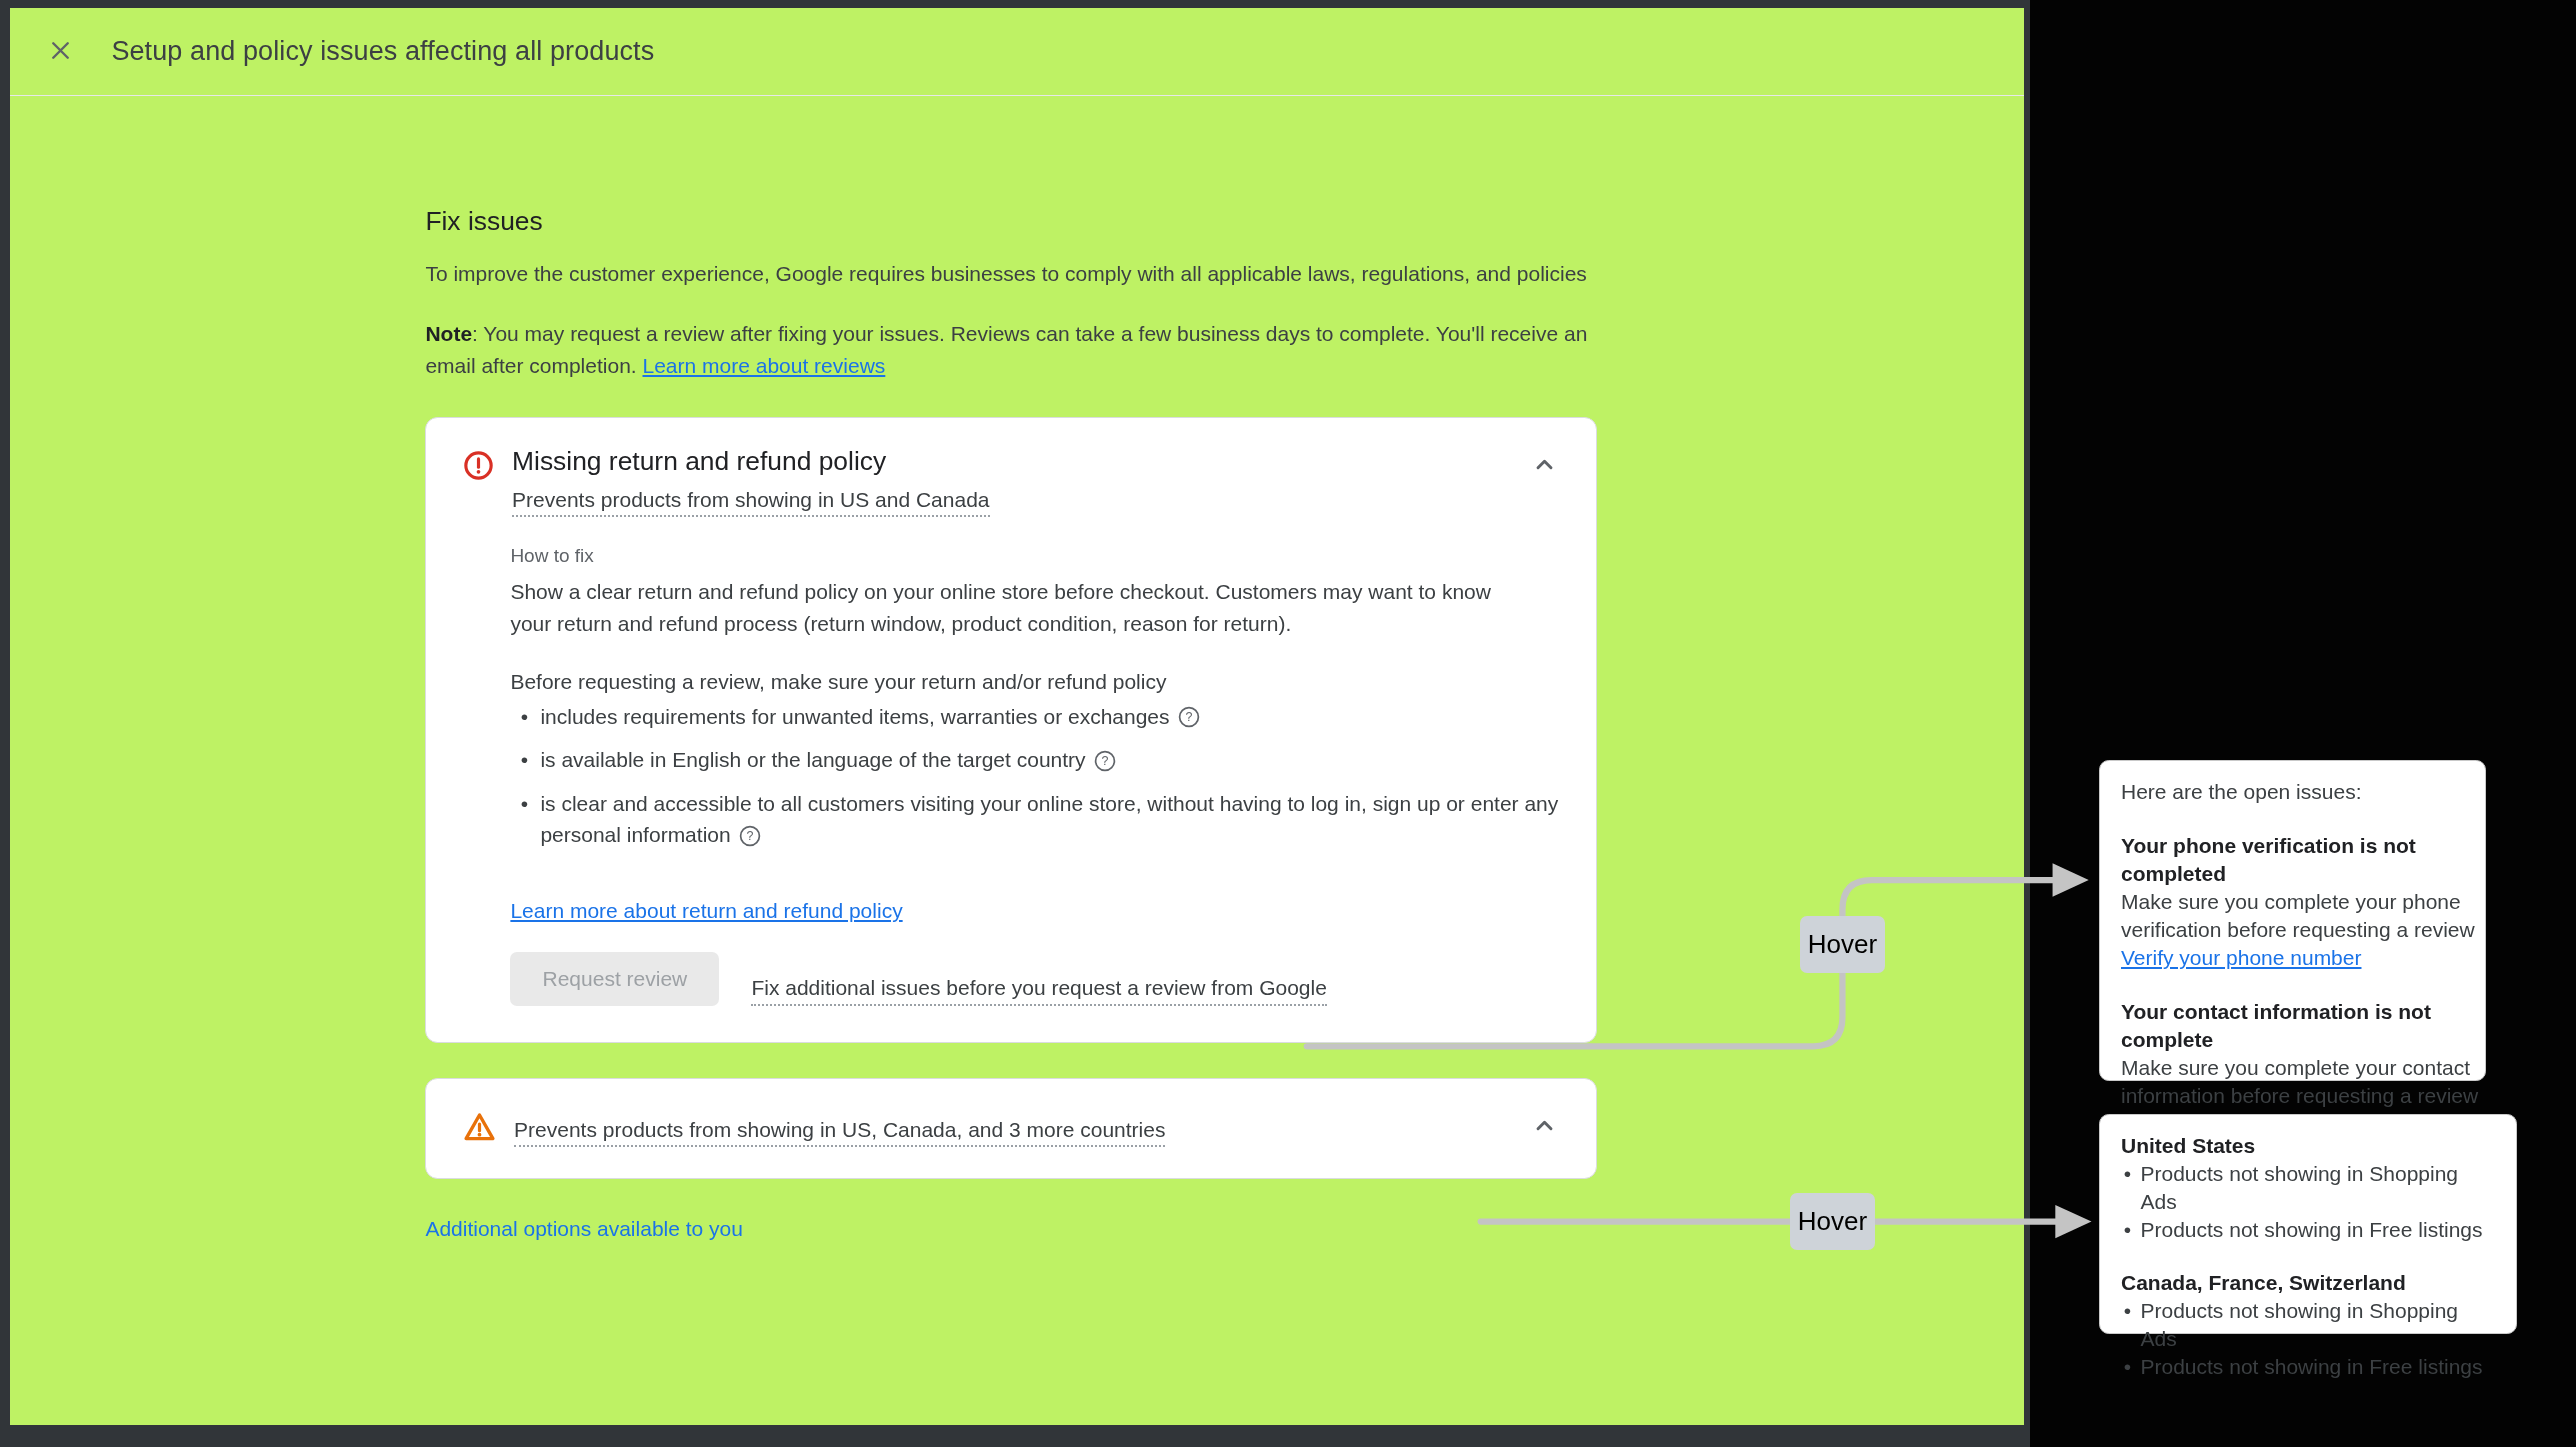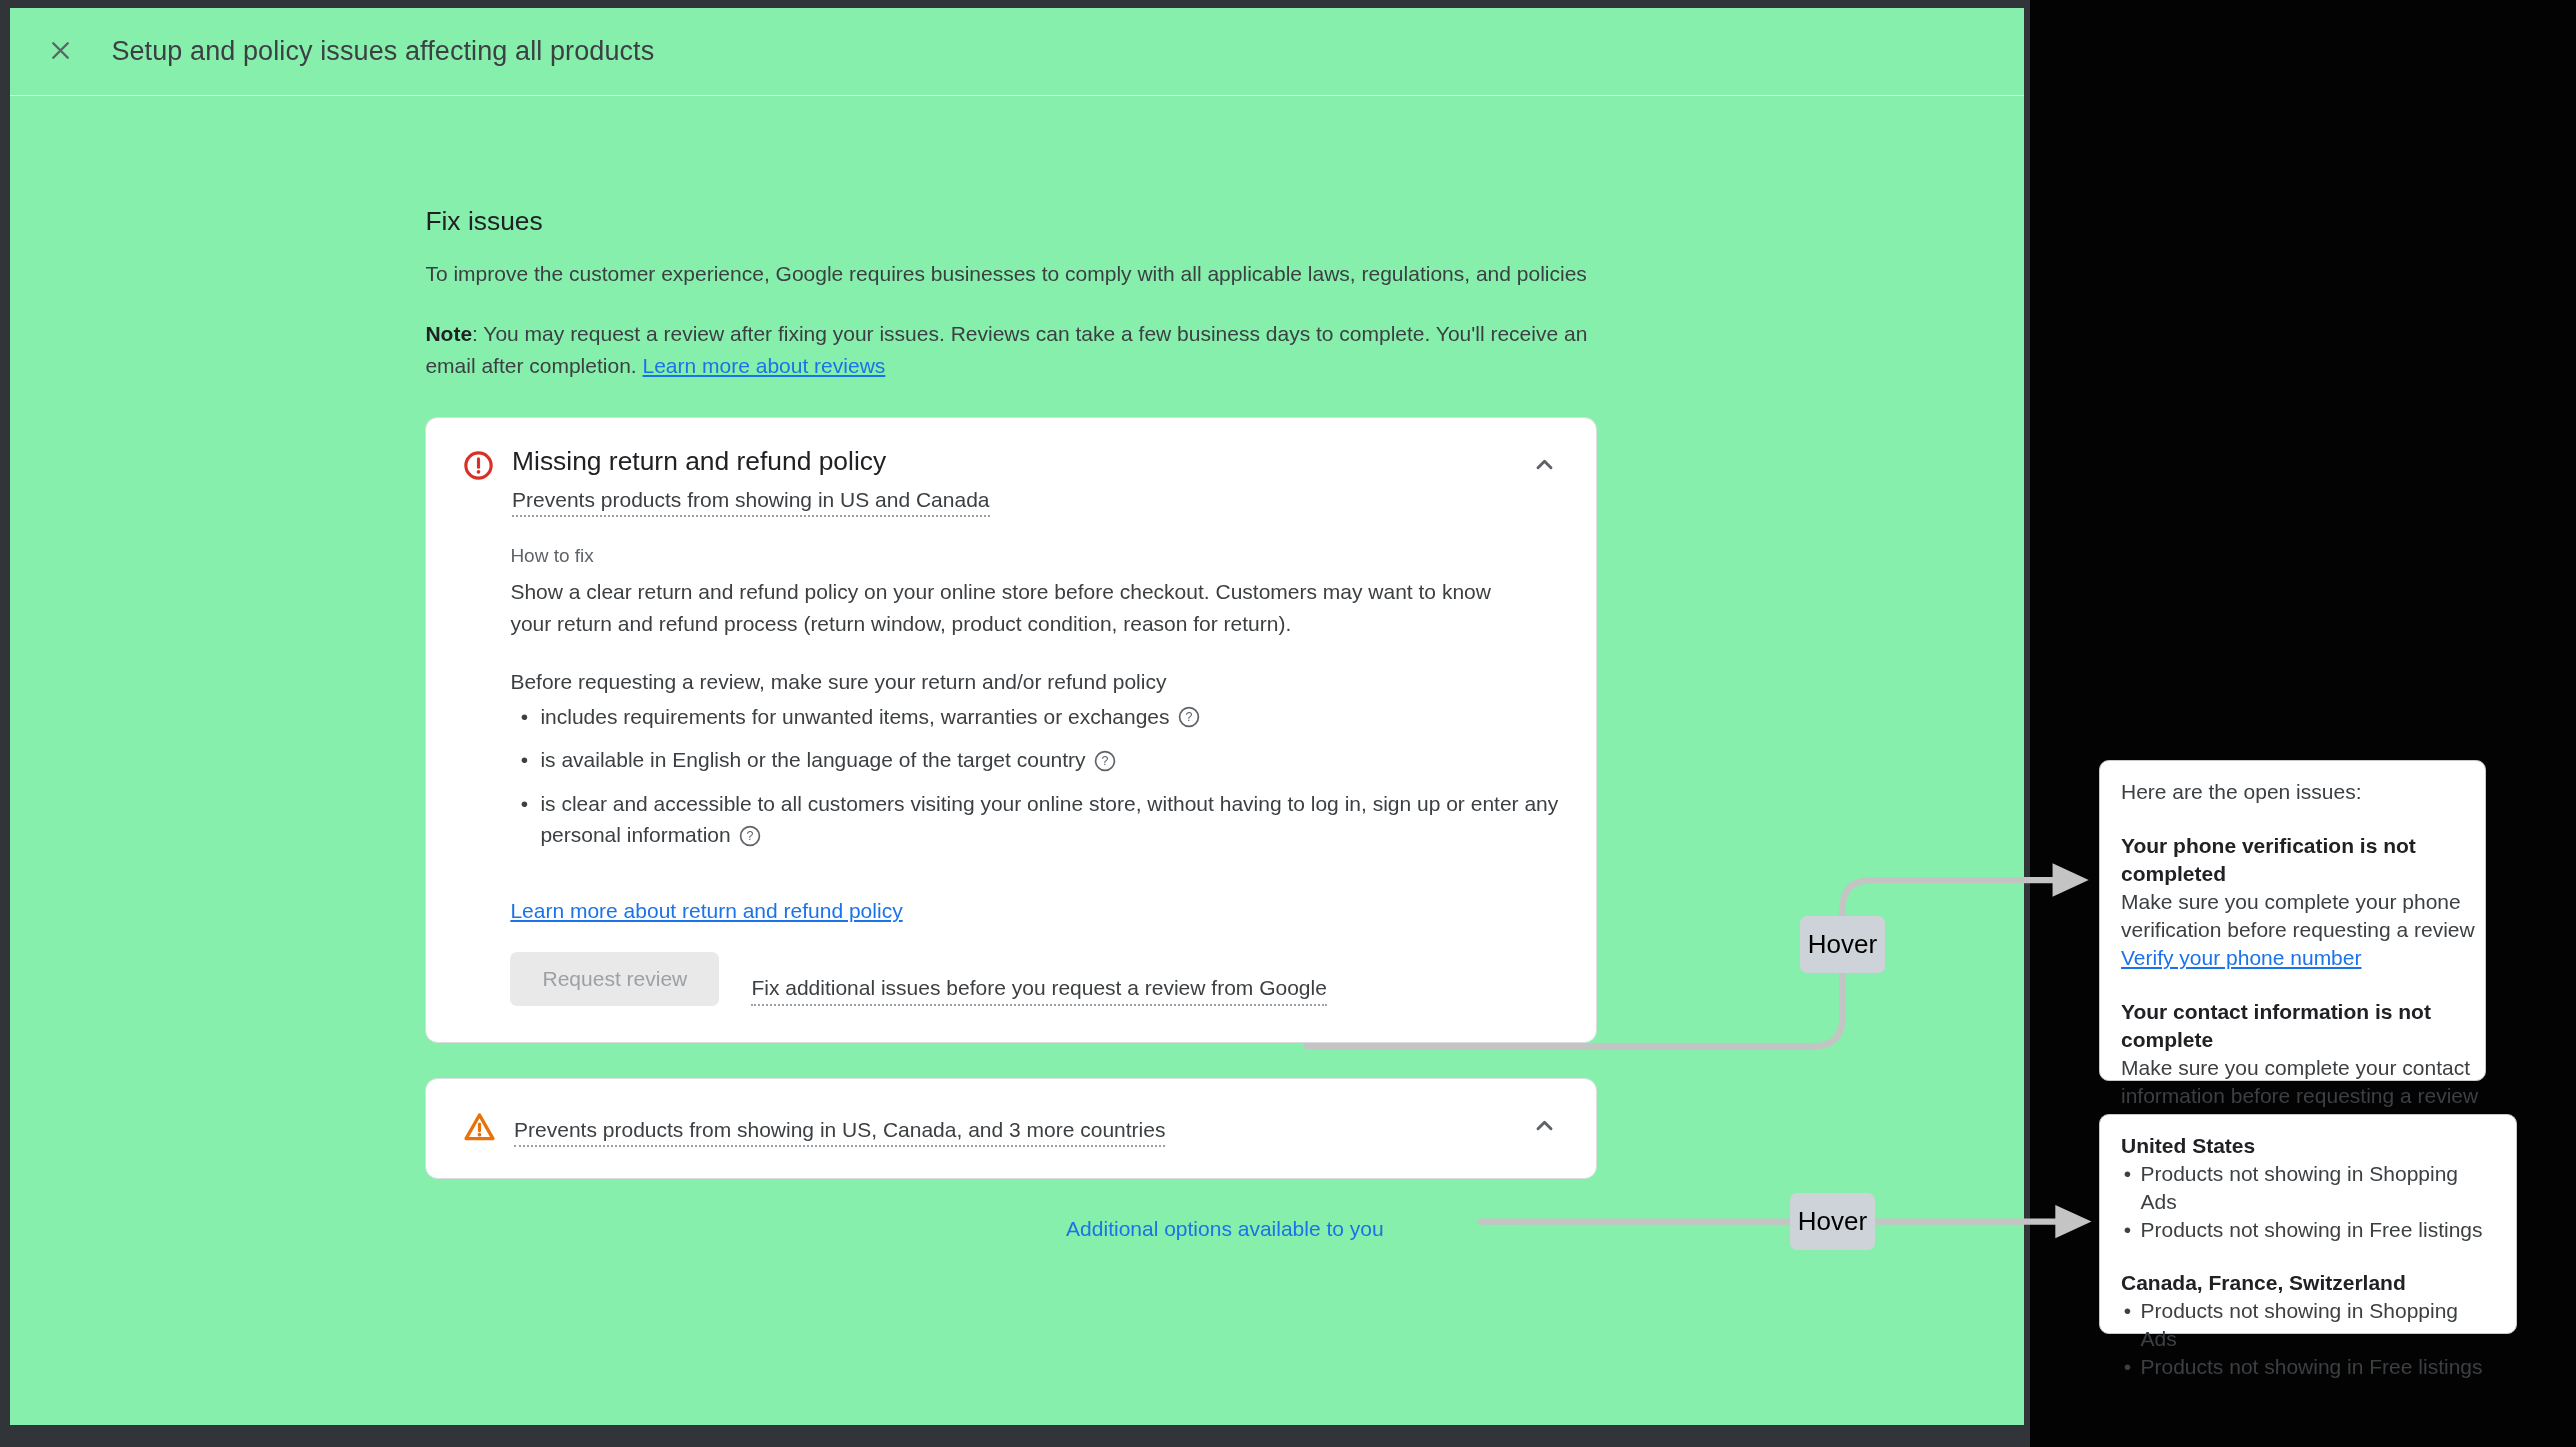--- a/index.html
+++ b/index.html
@@ -1,20 +1,20 @@
 <!DOCTYPE html>
 <html style="font-size:11px"><head>
 <meta charset="utf-8">
 <style>
   html,body{margin:0;padding:0;background:#030303;width:2576px;height:1447px;overflow:hidden;
     font-family:"Liberation Sans",sans-serif;-webkit-font-smoothing:antialiased;}
   .canvas{position:absolute;left:0;top:0;width:2576px;height:1447px;}
   
   .frame{position:absolute;left:0;top:0;width:2030px;height:1447px;background:#313539;}
-  .dialog{position:absolute;left:10.4px;top:8.4px;width:2014px;height:1417px;background:#86efac;overflow:hidden;}
+  .dialog{position:absolute;left:10.4px;top:8.4px;width:2014px;height:1417px;background:#bef264;overflow:hidden;}
   .dlg-header{display:flex;align-items:center;height:87px;border-bottom:1.4px solid #e6e8ea;padding-left:35px;}
   .close-btn{width:31px;height:31px;display:flex;align-items:center;justify-content:center;cursor:pointer;flex:0 0 auto;}
   .dlg-title{margin-left:35px;font-size:27px;color:#3c4043;letter-spacing:0.1px;}
   .content{padding-left:415px;}
   .h2{margin-top:110px;font-size:26.4px;color:#202124;font-weight:400;}
   .intro{margin-top:25px;font-size:21px;color:#3c4043;}
   .note{margin-top:32px;width:1190px;font-size:21px;line-height:1.5;color:#3c4043;}
   .note b{color:#202124;}
   a.link{color:#1a73e8;text-decoration:underline;cursor:pointer;}
   a.link-plain{color:#1a73e8;text-decoration:none;cursor:pointer;}
@@ -36,21 +36,21 @@
   .req{margin:29px 0 0 84px;font-size:21px;color:#3c4043;}
   ul.checks{list-style:none;margin:2px 0 0 93px;padding:0;width:1086px;}
   ul.checks li{position:relative;padding-left:21px;font-size:21px;line-height:1.48;color:#3c4043;margin-top:7px;}
   ul.checks li::before{content:"•";position:absolute;left:1.4px;top:0;color:#3c4043;}
   .help{display:inline-block;vertical-align:-5.6px;margin-left:7px;cursor:pointer;}
   .learnrow{margin:43px 0 0 84px;font-size:21px;}
   .btnrow{margin:29px 0 0 84px;display:flex;align-items:flex-end;}
   .btn-disabled{width:209px;height:54px;border:none;border-radius:7px;background:#e9e9e9;color:#9da1a5;
     font-size:21px;font-family:"Liberation Sans",sans-serif;}
   .btn-note{margin-left:32px;font-size:21px;color:#3c4043;border-bottom:2.1px dotted #9aa0a6;padding-bottom:4.2px;cursor:default;}
-  .footer-link{margin-top:38px;font-size:21px;text-align:center;}
+  .footer-link{margin-top:38px;font-size:21px;}
   
   .overlay{position:absolute;left:0;top:0;width:2576px;height:1447px;pointer-events:none;z-index:5;}
   .hover-badge{position:absolute;width:85px;height:57px;background:#ced3d9;border-radius:7px;z-index:6;
     display:flex;align-items:center;justify-content:center;font-size:26px;color:#000000;}
   .badge1{left:1800px;top:916px;}
   .badge2{left:1790px;top:1193px;}
   .tooltip{position:absolute;background:#fff;border:1.4px solid #c9c9c9;border-radius:9.7px;box-sizing:border-box;z-index:4;
     color:#3c4043;font-size:21px;line-height:28px;}
   .tt1{left:2099px;top:760px;width:387px;height:321px;padding:16.7px 21px;}
   .tt2{left:2099px;top:1114px;width:418px;height:220px;padding:16.7px 21px;}

